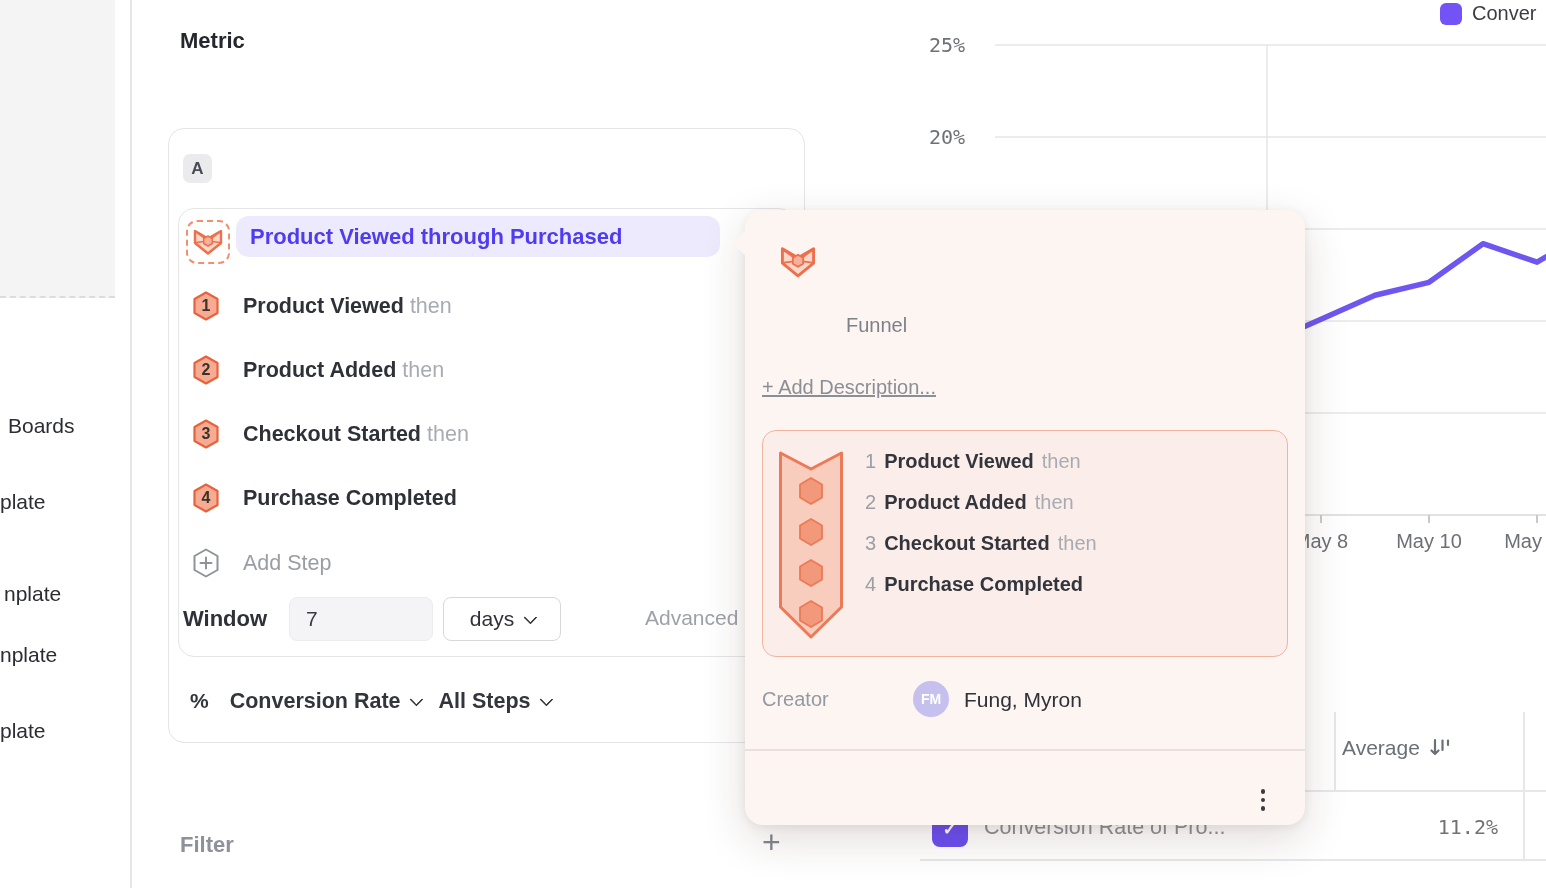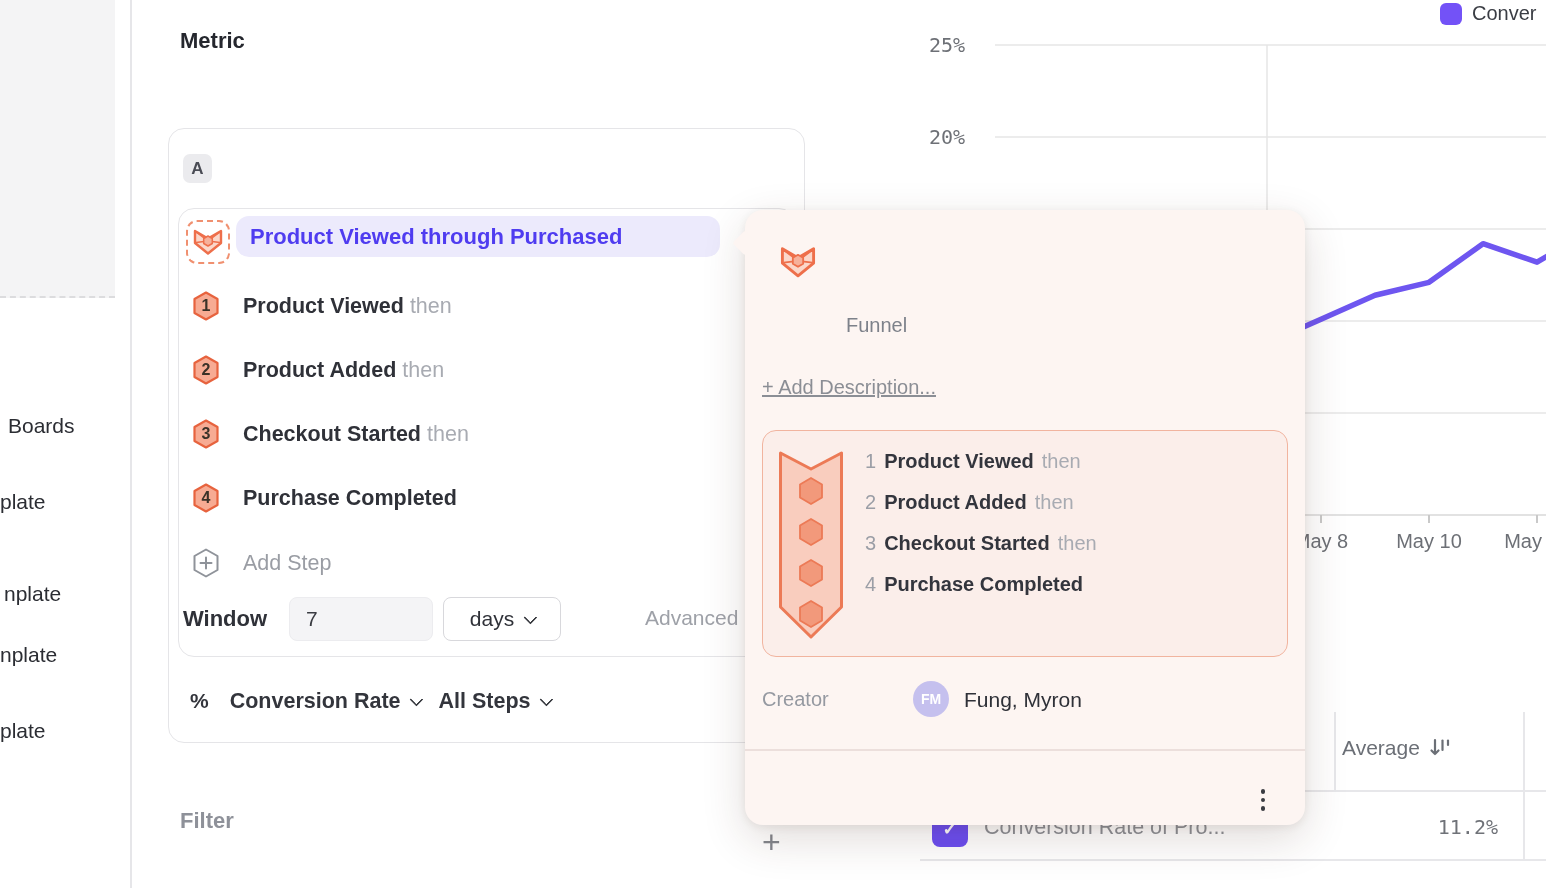--- a/index.html
+++ b/index.html
@@ -45,21 +45,21 @@
     display:flex; align-items:center; justify-content:center; gap:10px; font-size:21px; color:#2f3138; cursor:pointer; }
   .advanced-link { left:645px; top:606px; font-size:21px; color:#9ea1a8; cursor:pointer; white-space:nowrap; }
 
   .measure-row { left:190px; top:686px; height:30px; display:flex; align-items:center; gap:9px; }
   .measure-pct { font-size:21px; font-weight:600; color:#33353c; }
   .measure-item { display:flex; align-items:center; gap:9px; font-size:21.5px; font-weight:600; color:#33353c; cursor:pointer; }
 
   .chev { display:inline-block; width:10px; height:10px; border-right:2.5px solid #3a3c42; border-bottom:2.5px solid #3a3c42;
     transform:rotate(45deg) translateY(-2px); border-radius:1px; }
 
-  .filter-label { left:180px; top:808px; font-size:22px; font-weight:700; color:#8e9199; }
+  .filter-label { left:180px; top:832px; font-size:22px; font-weight:700; color:#8e9199; }
   .filter-add { left:762px; top:826px; font-size:32px; font-weight:300; color:#83868d; cursor:pointer; line-height:32px; }
 
   
   .legend { left:1440px; top:2px; display:flex; align-items:center; white-space:nowrap; }
   .legend-swatch { width:22px; height:22px; border-radius:6px; background:#7352f7; flex:0 0 auto; }
   .legend-label { margin-left:10px; font-size:20px; font-weight:500; color:#3a3d44; }
 
   
   .tline { background:#e7e7ea; }
   .avg-header { left:1334px; top:736px; width:189px; display:flex; align-items:center; justify-content:flex-start; gap:8px;

